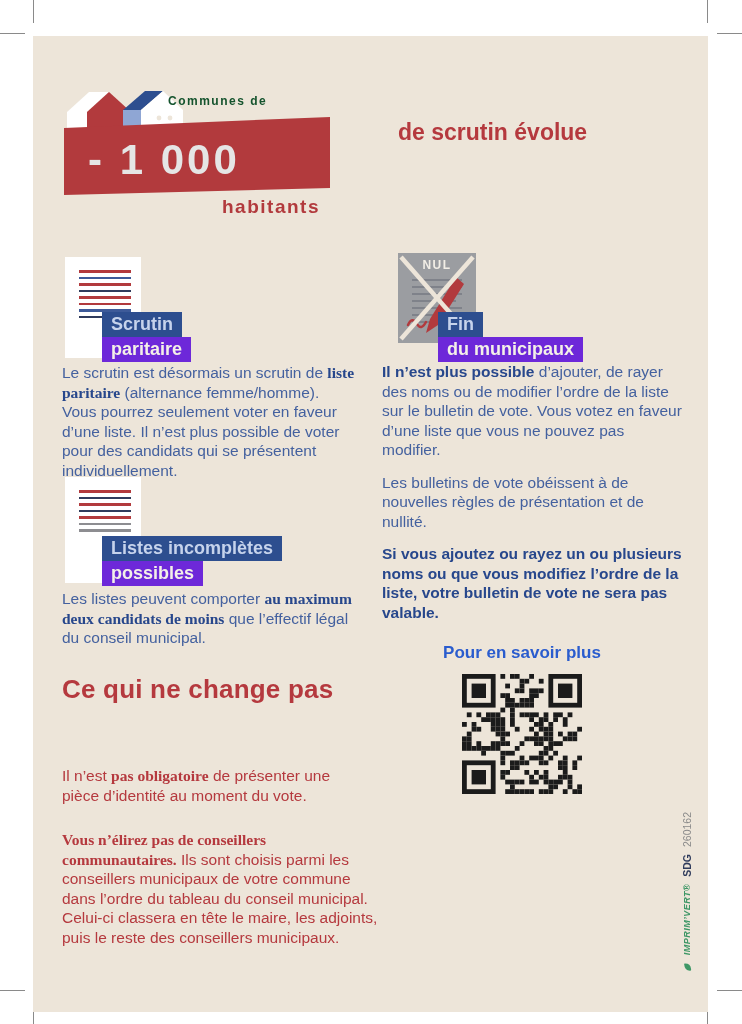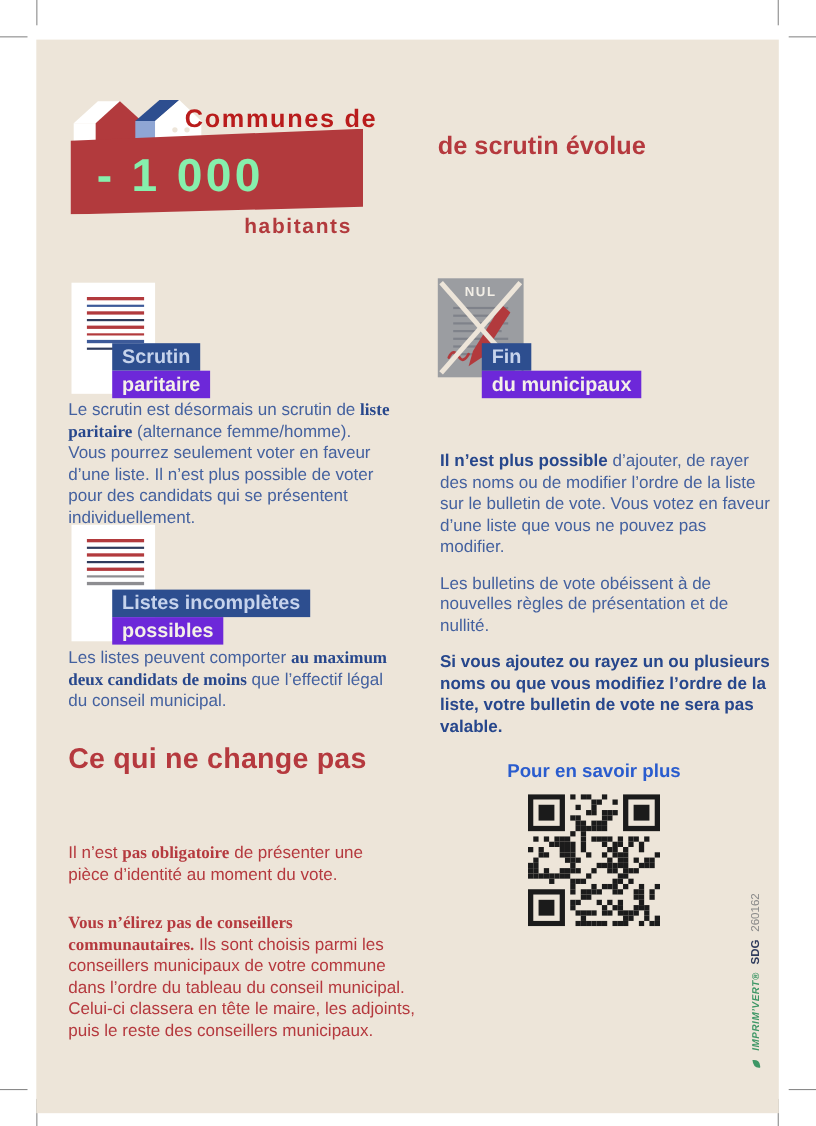--- a/index.html
+++ b/index.html
@@ -14,26 +14,26 @@
   .crop{position:absolute;background:#8a8a8a;}
   
   .houses{position:absolute;left:63px;top:86px;}
   .banner{
     position:absolute;left:64px;top:117px;width:266px;height:78px;
     background:#B23A3D;
     clip-path:polygon(0 14%,100% 0,100% 91%,0 100%);
     display:flex;align-items:center;
   }
   .banner-number{
-    color:#86efac;font-size:42px;font-weight:800;letter-spacing:3px;
+    color:#e5e5e5;font-size:42px;font-weight:800;letter-spacing:3px;
     padding:8px 0 0 24px;white-space:nowrap;
   }
   .communes-top{
-    position:absolute;left:168px;top:94px;color:#b91c1c;
-    font-size:23px;font-weight:600;letter-spacing:1.5px;
+    position:absolute;left:168px;top:94px;color:#14532d;
+    font-size:12px;font-weight:600;letter-spacing:1.5px;
   }
   .communes-bottom{
     position:absolute;left:222px;top:196px;color:#B23A3D;
     font-size:19px;font-weight:600;letter-spacing:1.5px;
   }
   .main-title{
     position:absolute;left:398px;top:118px;color:#B5393E;
     font-size:23px;font-weight:800;line-height:1.28;
   }
   
@@ -56,22 +56,22 @@
     position:absolute;font-size:15.5px;line-height:1.26;color:#44619F;
   }
   .para .b{font-weight:800;color:#27478C;font-family:Liberation Serif, serif;}
   .para-red{color:#B5393E;margin-top:44px;}
   .para-red .b{color:#B5393E;font-weight:800;}
   .section-heading{
     position:absolute;left:62px;top:674px;color:#B5393E;
     font-size:26px;font-weight:800;letter-spacing:0.2px;
   }
   
-  .right-col{position:absolute;left:400px;top:362px;width:302px;
-    font-size:15.5px;line-height:1.26;color:#44619F;margin-top:48px;}
+  .right-col{position:absolute;left:382px;top:362px;width:302px;
+    font-size:15.5px;line-height:1.26;color:#44619F;}
   .right-col p{margin:0 0 13px 0;}
   .right-col .b{font-weight:800;color:#27478C;}
   .right-col .all-bold{font-weight:800;color:#27478C;}
   .more-info{
     text-align:center;width:260px;margin:20px 0 10px 10px;
     color:#2A5CCE;font-size:17px;font-weight:800;
   }
   .qr-wrap{width:120px;height:120px;margin:0 0 0 80px;}
   
   .nul-card{

